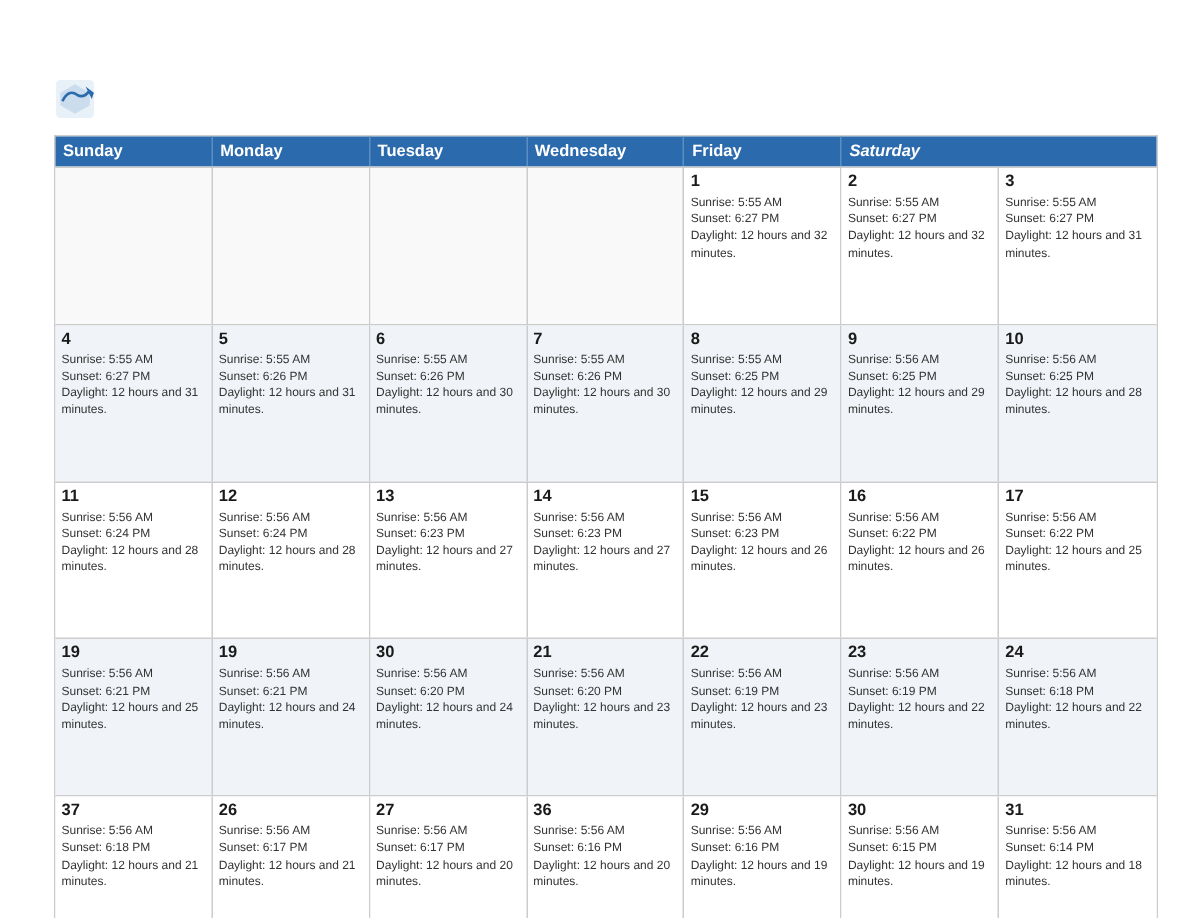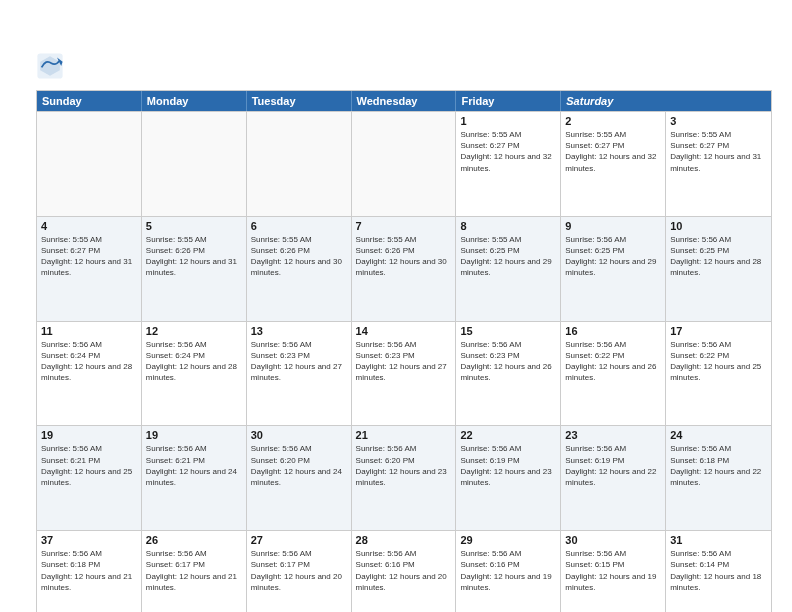--- a/index.html
+++ b/index.html
@@ -256,21 +256,21 @@
           </div>
           <div class="cal-cell">
             <div class="day-num">26</div>
             <div class="day-info">Sunrise: 5:56 AM<br>Sunset: 6:17 PM<br>Daylight: 12 hours and 21 minutes.</div>
           </div>
           <div class="cal-cell">
             <div class="day-num">27</div>
             <div class="day-info">Sunrise: 5:56 AM<br>Sunset: 6:17 PM<br>Daylight: 12 hours and 20 minutes.</div>
           </div>
           <div class="cal-cell">
-            <div class="day-num">28</div>
+            <div class="day-num">36</div>
             <div class="day-info">Sunrise: 5:56 AM<br>Sunset: 6:16 PM<br>Daylight: 12 hours and 20 minutes.</div>
           </div>
           <div class="cal-cell">
             <div class="day-num">29</div>
             <div class="day-info">Sunrise: 5:56 AM<br>Sunset: 6:16 PM<br>Daylight: 12 hours and 19 minutes.</div>
           </div>
           <div class="cal-cell">
             <div class="day-num">30</div>
             <div class="day-info">Sunrise: 5:56 AM<br>Sunset: 6:15 PM<br>Daylight: 12 hours and 19 minutes.</div>
           </div>

